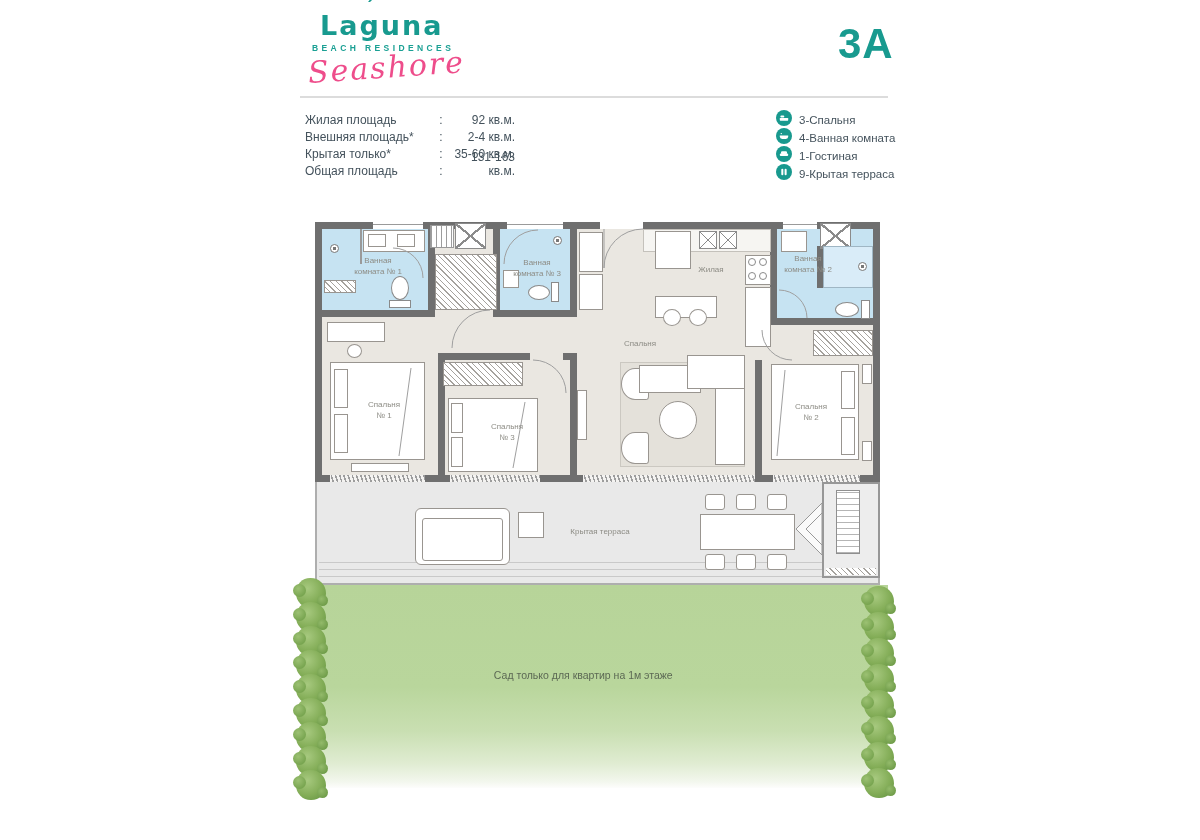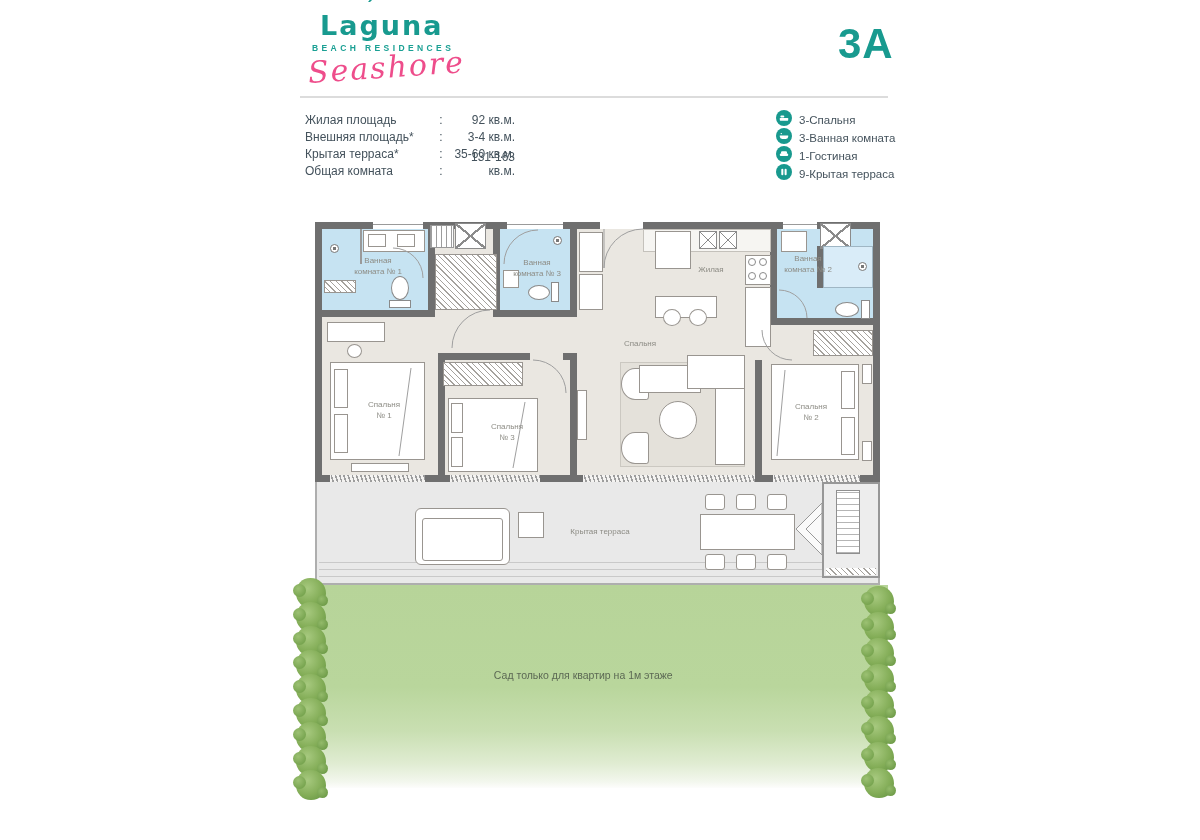--- a/index.html
+++ b/index.html
@@ -103,29 +103,29 @@
 
   <div class="abs specs">
     <div class="spec-row">
       <span class="spec-label">Жилая площадь</span>
       <span class="spec-colon">:</span>
       <span class="spec-value">92 кв.м.</span>
     </div>
     <div class="spec-row">
       <span class="spec-label">Внешняя площадь*</span>
       <span class="spec-colon">:</span>
-      <span class="spec-value">3-4 кв.м.</span>
+      <span class="spec-value">2-4 кв.м.</span>
     </div>
     <div class="spec-row">
-      <span class="spec-label">Крытая терраса*</span>
+      <span class="spec-label">Крытая только*</span>
       <span class="spec-colon">:</span>
       <span class="spec-value">35-60 кв.м.</span>
     </div>
     <div class="spec-row">
-      <span class="spec-label">Общая комната</span>
+      <span class="spec-label">Общая площадь</span>
       <span class="spec-colon">:</span>
       <span class="spec-value">131-163 кв.м.</span>
     </div>
   </div>
 
   <div class="abs legend">
     <div class="legend-row">
       <span class="lg-ic">
         <svg width="12" height="12" viewBox="0 0 20 20">
             <rect x="3" y="10" width="14" height="4.5" rx="1" fill="#fff"></rect>
@@ -134,21 +134,21 @@
       </span>
       <span>3-Спальня</span>
     </div>
     <div class="legend-row">
       <span class="lg-ic">
         <svg width="12" height="12" viewBox="0 0 20 20">
             <path fill="#fff" d="M3 9h14v2a4 4 0 0 1-4 4H7a4 4 0 0 1-4-4z"></path>
             <circle cx="5.5" cy="6" r="1.2" fill="#fff"></circle>
           </svg>
       </span>
-      <span>3-Ванная комната</span>
+      <span>4-Ванная комната</span>
     </div>
     <div class="legend-row">
       <span class="lg-ic">
         <svg width="12" height="12" viewBox="0 0 20 20">
             <rect x="5" y="5.5" width="10" height="5" rx="2" fill="#fff"></rect>
             <rect x="3" y="9" width="14" height="4.5" rx="1.8" fill="#fff"></rect>
           </svg>
       </span>
       <span>1-Гостиная</span>
     </div>

